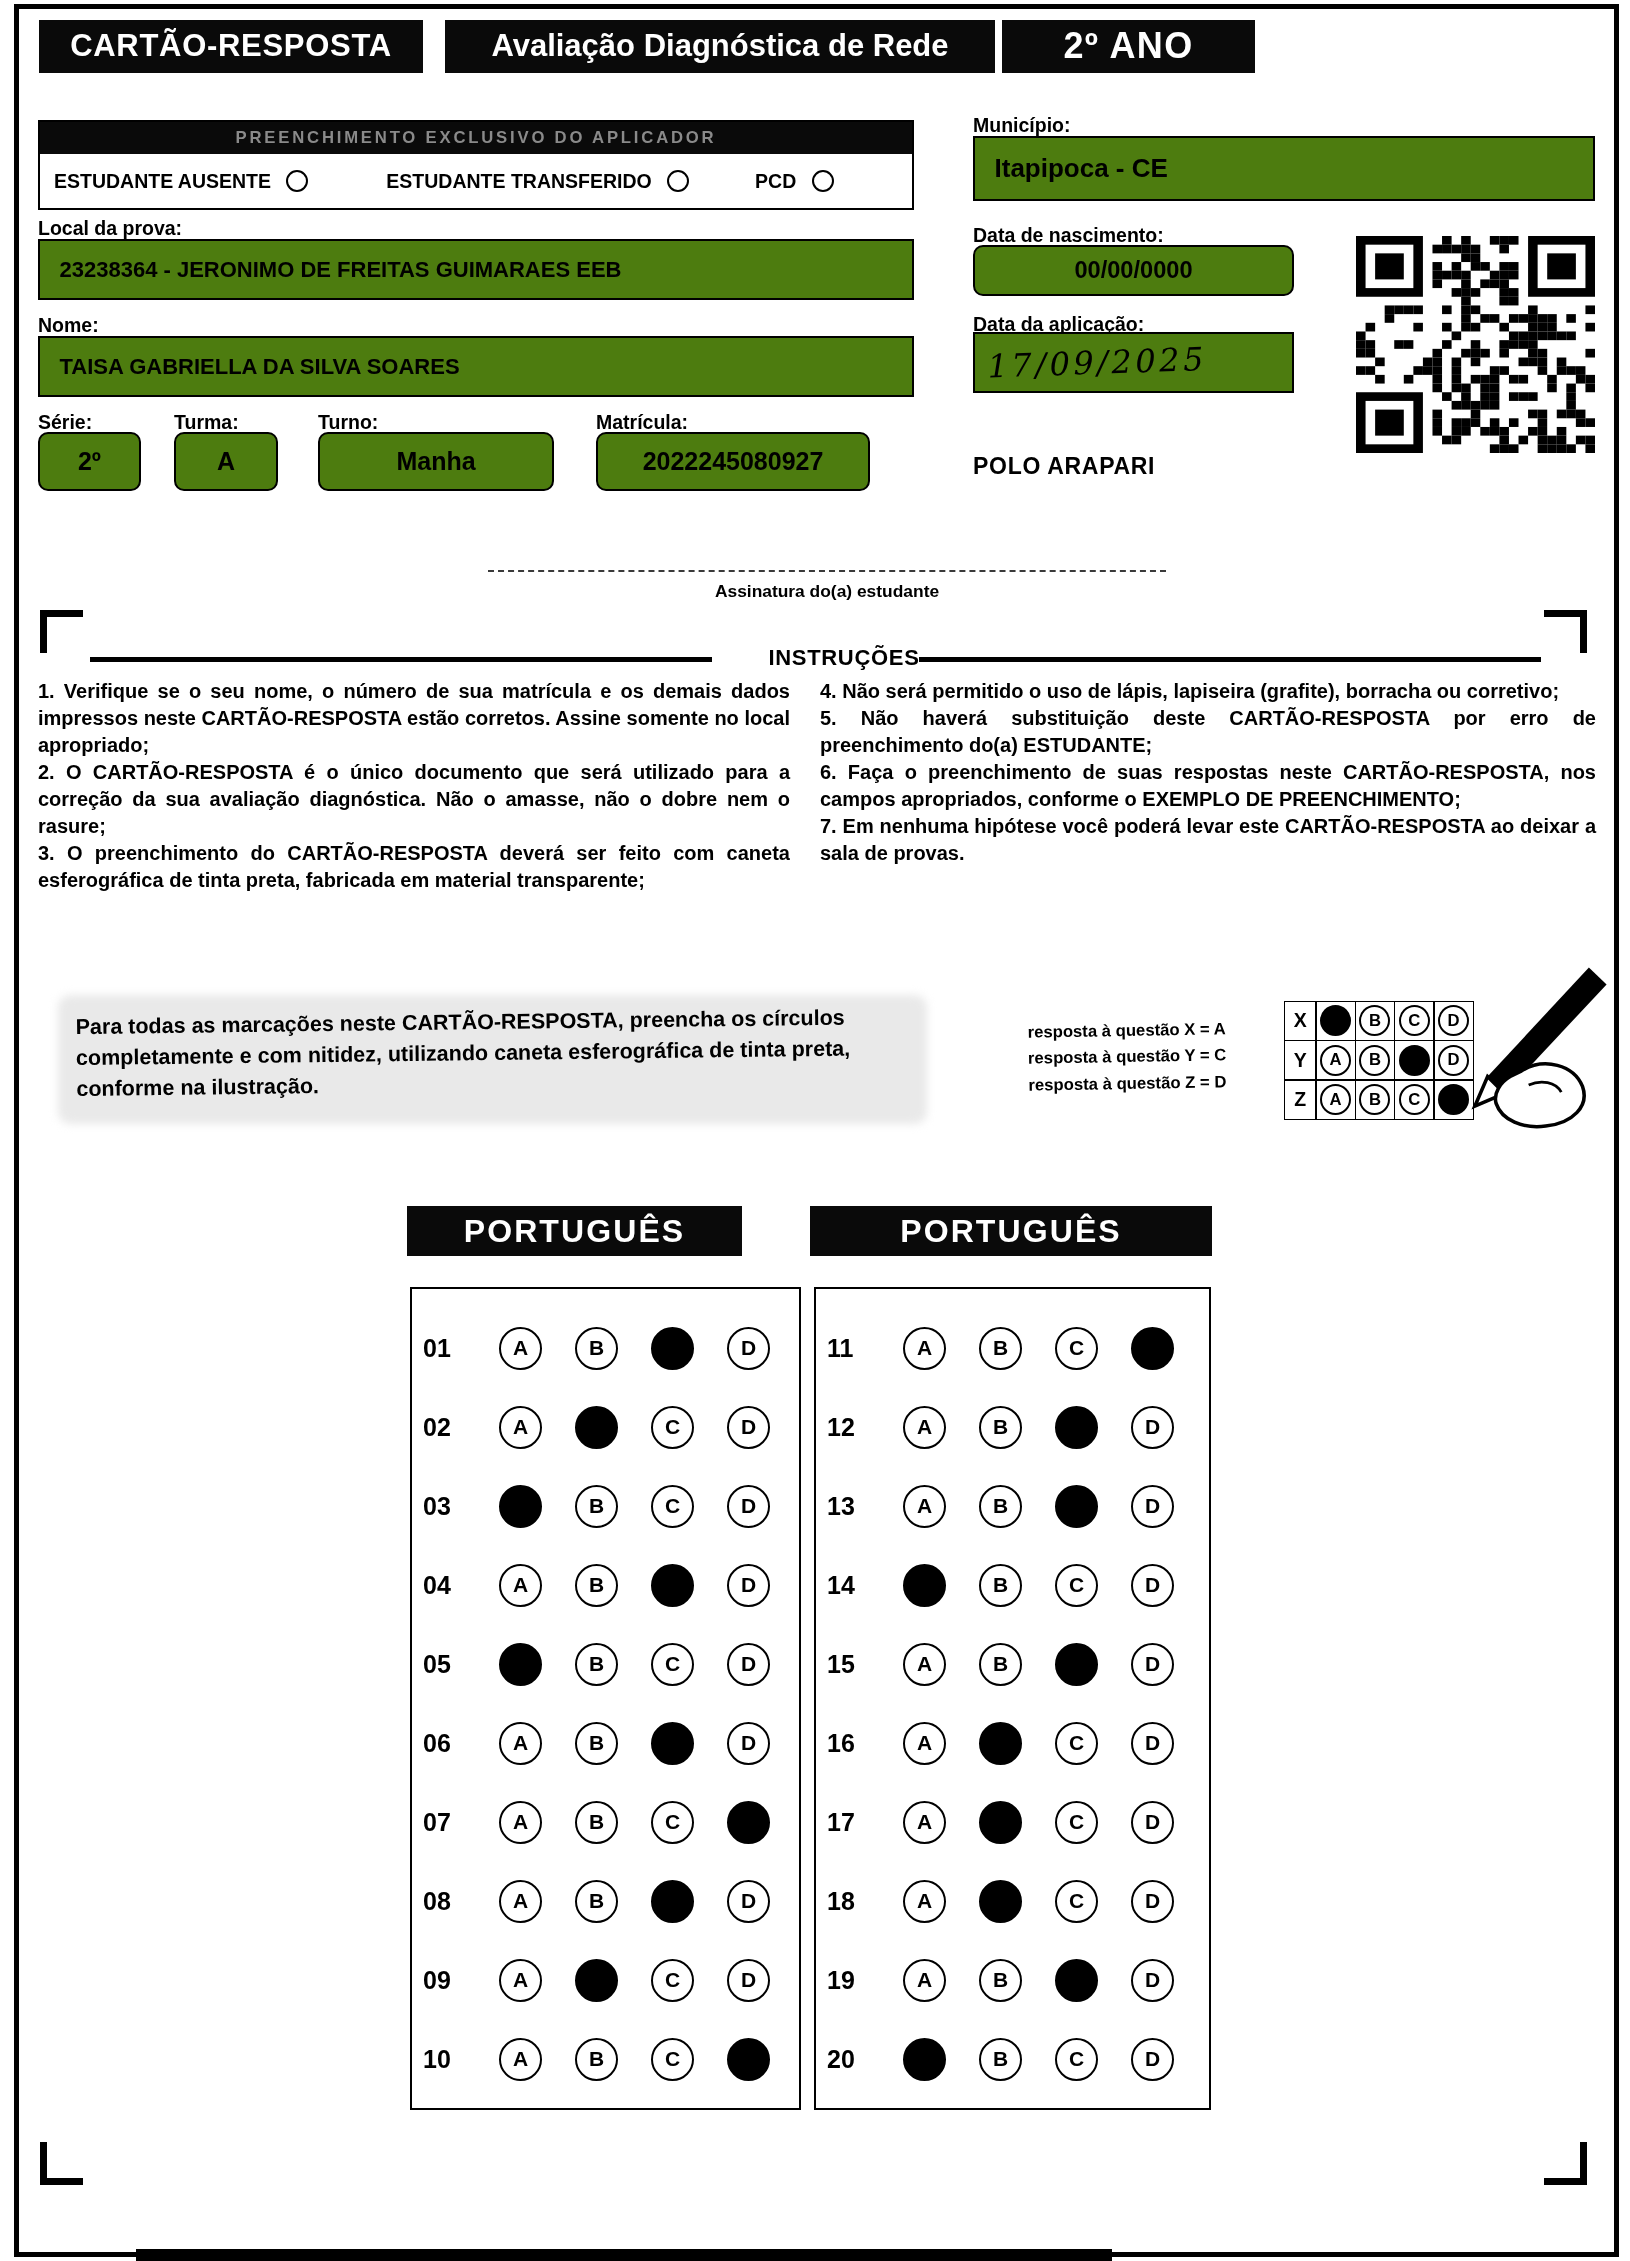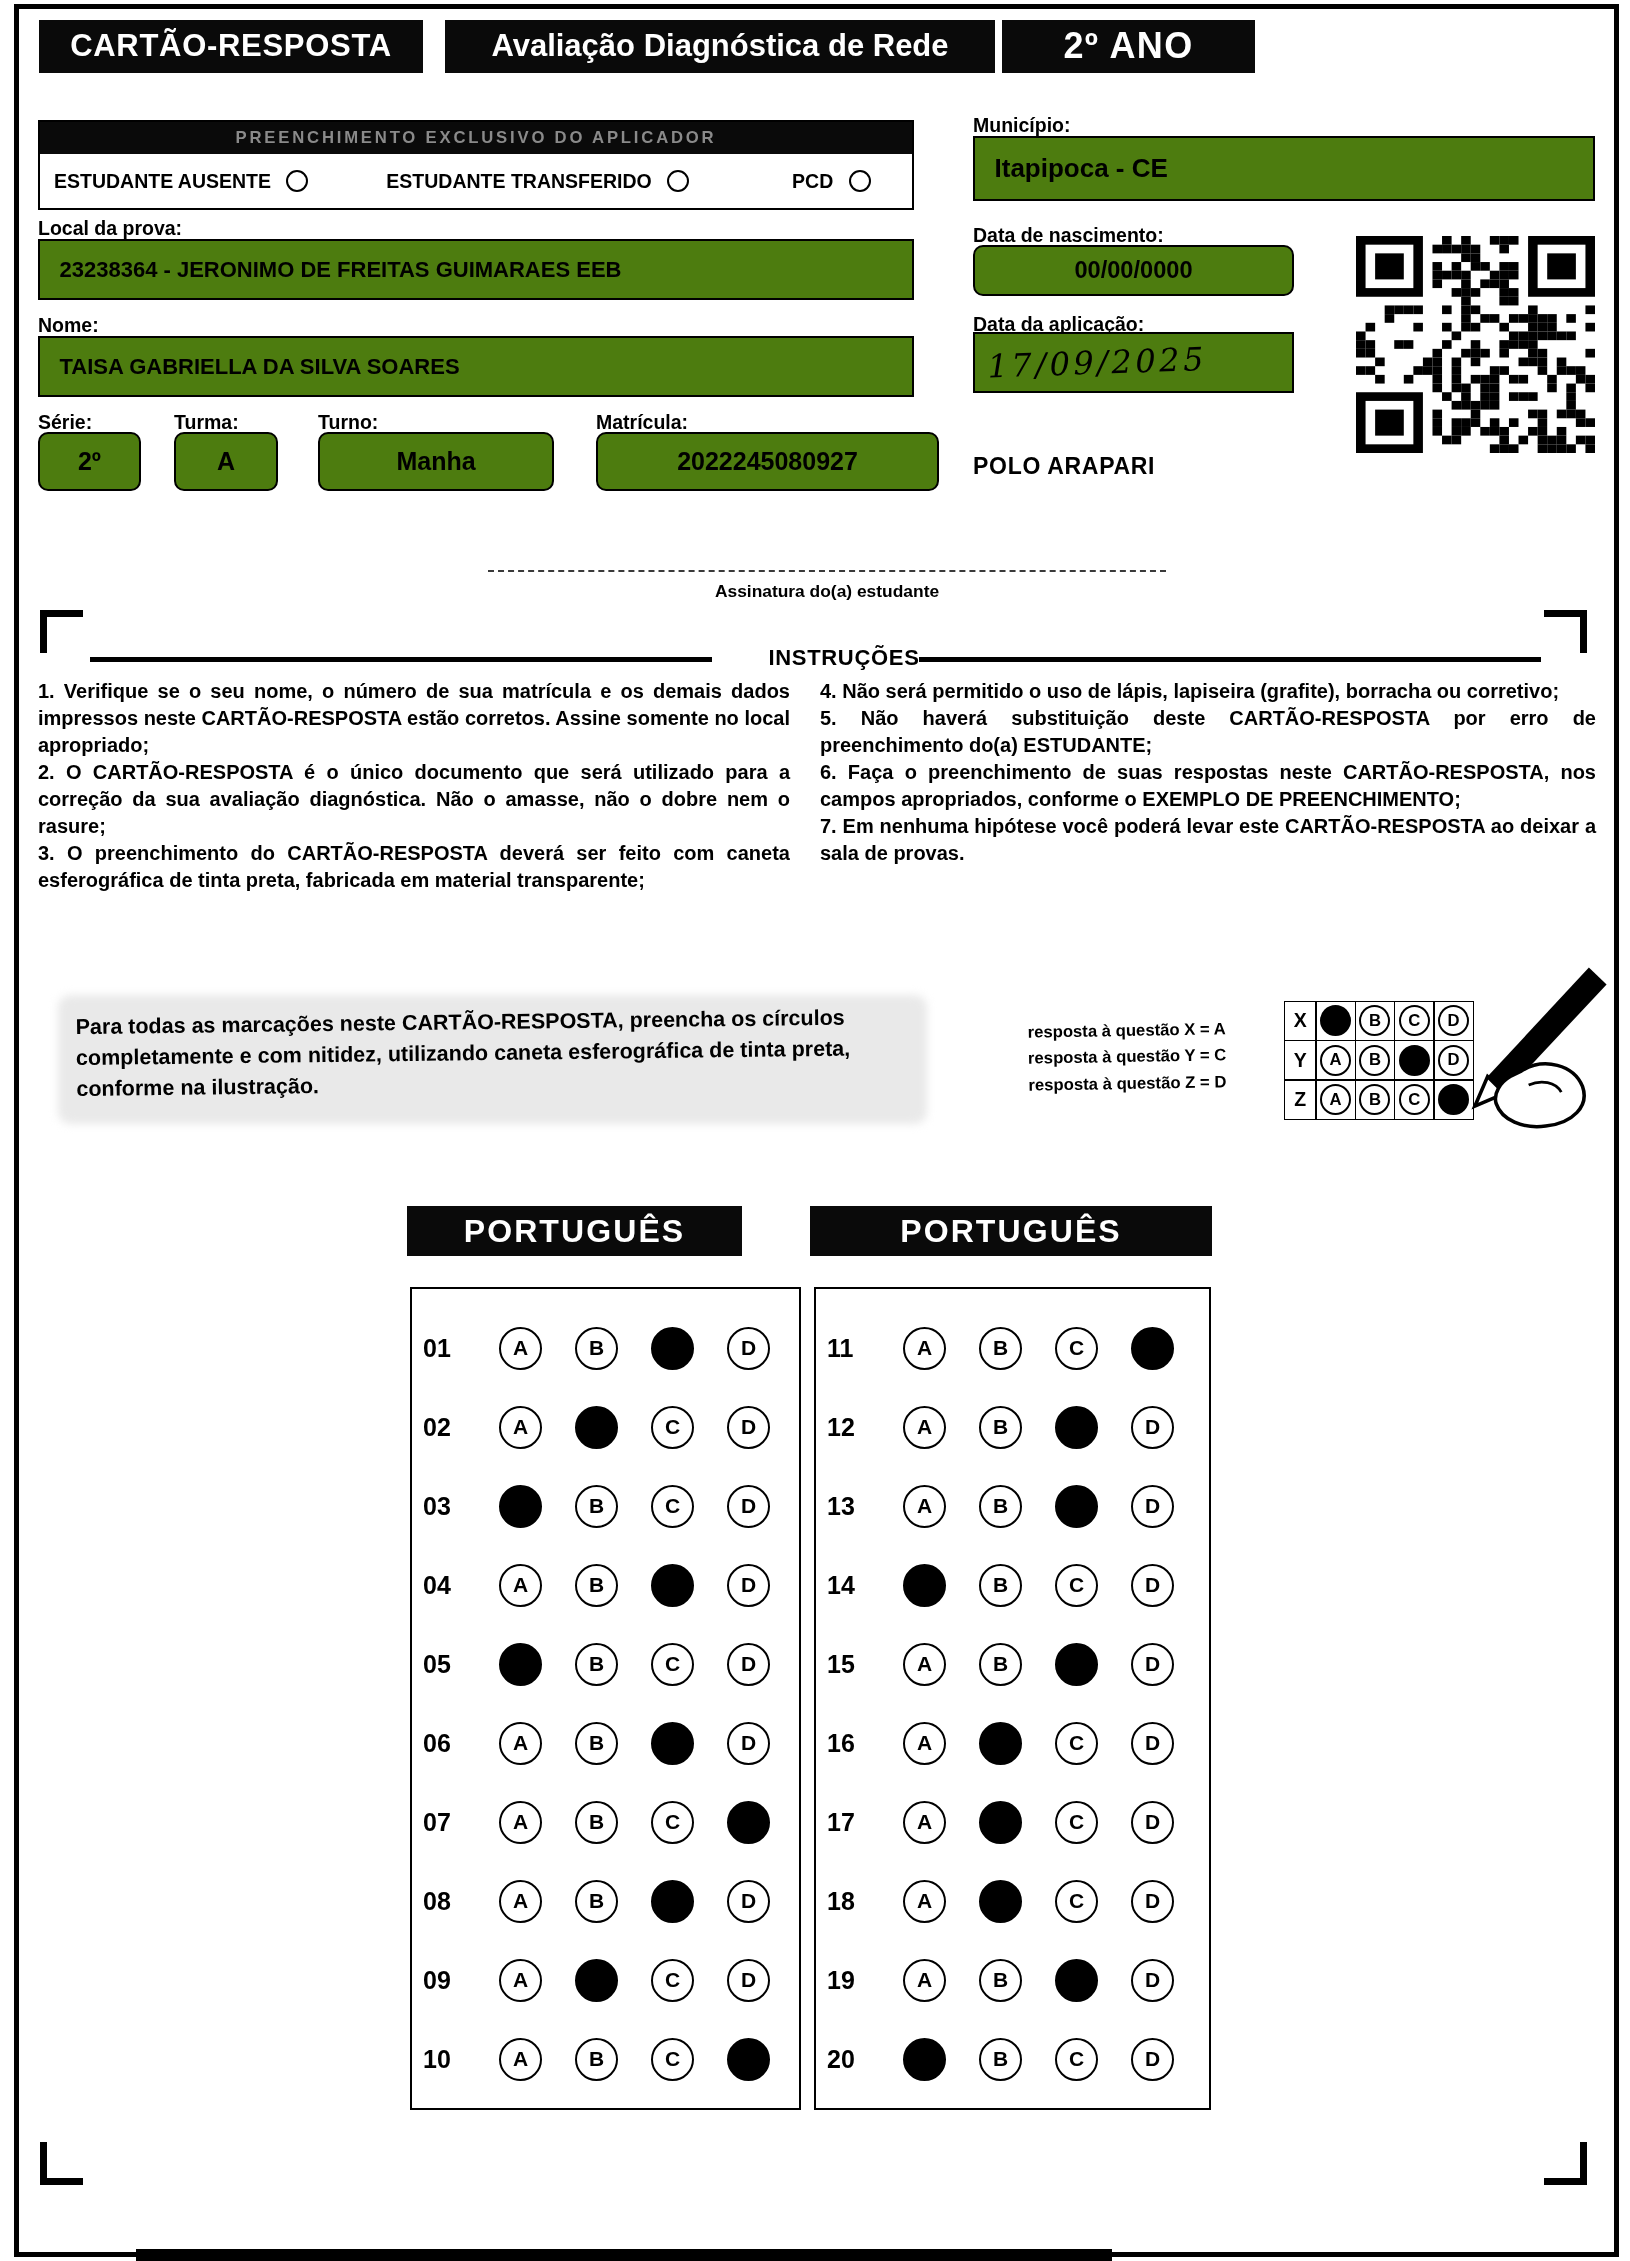--- a/index.html
+++ b/index.html
@@ -15,40 +15,40 @@
   .hdr2 { left:445px; width:550px; font-size:31px; }
   .hdr3 { left:1002px; width:253px; font-size:36px; letter-spacing:1.4px; }
 
   
   .applicator-box { position:absolute; left:38px; top:120px; width:876px; height:90px; border:2.1px solid #000; background:#fff; }
   .applicator-header { height:32px; background:#0a0a0a; display:flex; align-items:center; justify-content:center; }
   .applicator-header span { color:#8a8a8a; font-size:16.7px; font-weight:bold; letter-spacing:2.8px; }
   .applicator-options { display:flex; align-items:center; height:54px; padding:0 14px; }
   .app-opt { display:flex; align-items:center; font-weight:bold; font-size:19.5px; }
   .app-opt + .app-opt { margin-left:78px; }
-  .app-opt:last-child { margin-left:103px; }
+  .app-opt:last-child { margin-left:66px; }
   .opt-circle { width:22px; height:22px; border:2.1px solid #000; border-radius:50%; margin-left:15.3px; background:#fff; }
 
   .f-label { position:absolute; font-weight:bold; font-size:19.5px; }
   .f-box   { position:absolute; border:2.8px solid #000; background:#4d7c0f; display:flex; align-items:center; font-weight:bold; font-size:22px; }
   .f-box.pad { padding-left:19.5px; }
   .f-box.center { justify-content:center;border-radius:10px; }
 
   .local-label     { left:38px;  top:217px; }
   .local-box       { left:38px;  top:239px; width:876px; height:61px; }
   .nome-label      { left:38px;  top:314px; }
   .nome-box        { left:38px;  top:336px; width:876px; height:61px;text-align:center; }
   .serie-label     { left:38px;  top:411px; }
   .serie-box       { left:38px;  top:432px; width:103px; height:59px; font-size:25px; }
   .turma-label     { left:174px; top:411px; }
   .turma-box       { left:174px; top:432px; width:104px; height:59px; font-size:25px; }
   .turno-label     { left:318px; top:411px; }
   .turno-box       { left:318px; top:432px; width:236px; height:59px; font-size:25px; }
   .matricula-label { left:596px; top:411px; }
-  .matricula-box   { left:596px; top:432px; width:343px; height:59px; font-size:25px; }
+  .matricula-box   { left:596px; top:432px; width:274px; height:59px; font-size:25px; }
 
   .municipio-label  { left:973px; top:114px; }
   .municipio-box    { left:973px; top:136px; width:622px; height:65px; font-size:26px; }
   .nascimento-label { left:973px; top:224px; }
   .nascimento-box   { left:973px; top:245px; width:321px; height:51px; font-size:23.6px; }
   .aplicacao-label  { left:973px; top:313px; }
   .aplicacao-box    { left:973px; top:332px; width:321px; height:61px; }
   .handwritten { font-family:"DejaVu Serif", serif; font-style:italic; font-weight:normal; font-size:32px; letter-spacing:3.5px; transform:rotate(-2deg); padding-left:12.5px; }
   .polo-text { position:absolute; left:973px; top:453px; font-weight:bold; font-size:23px; letter-spacing:0.7px; }
 

